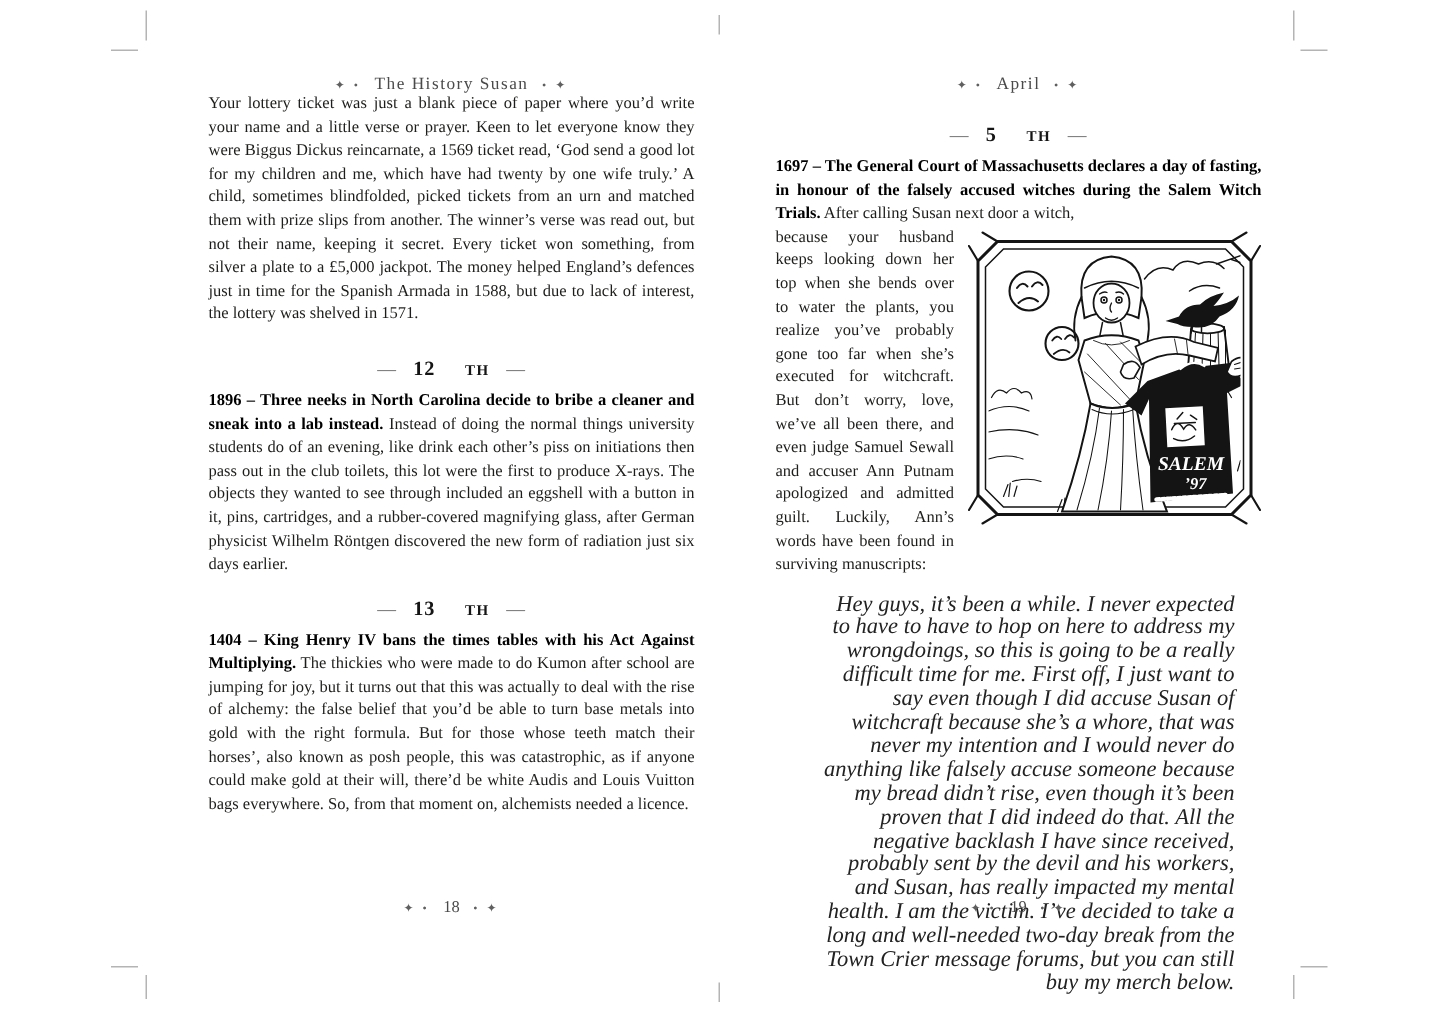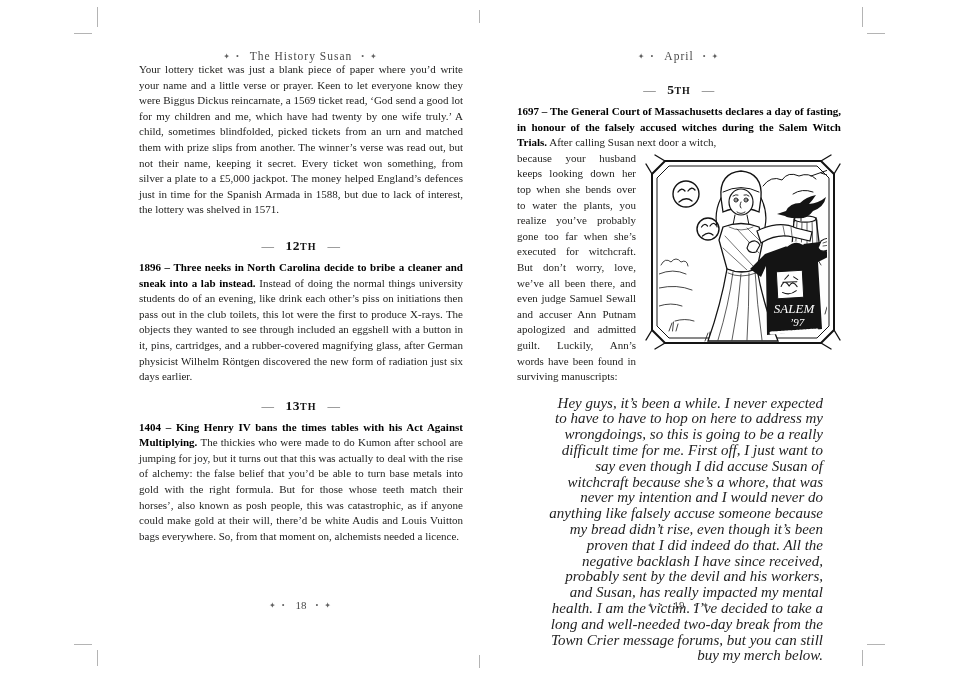--- a/index.html
+++ b/index.html
@@ -30,24 +30,24 @@
   .first-para { }
   .lead { font-weight:bold; color:#000; }
 
   .day-heading {
     display:flex; justify-content:center; align-items:baseline; gap:11px;
     margin:13px 0 6px; font-weight:bold; color:#151515;
     font-size:13.5px; letter-spacing:0.5px;
   }
   .day-heading.first { margin-top:20px; }
   .dash { font-weight:400; color:#6a6a6a; font-size:12.5px; }
-  .day-suffix { font-size:10px; letter-spacing:1px; }
+  .day-suffix { font-size:10px; letter-spacing:1px;padding-left:20px; }
 
   .illustration {
-    float:right; width:196px; height:202px; margin:3px 0 5px 9px;
+    float:right; width:196px; height:202px; margin:3px 0 5px 9px;font-weight:bold;
   }
   .illustration svg { display:block; width:100%; height:100%; overflow:visible; }
 
   .quote {
     clear:both; font-style:italic; text-align:right;
     font-size:15px; line-height:15.8px; color:#222222;
     margin:11px 18px 0 26px;
   }
 
   .folio {

